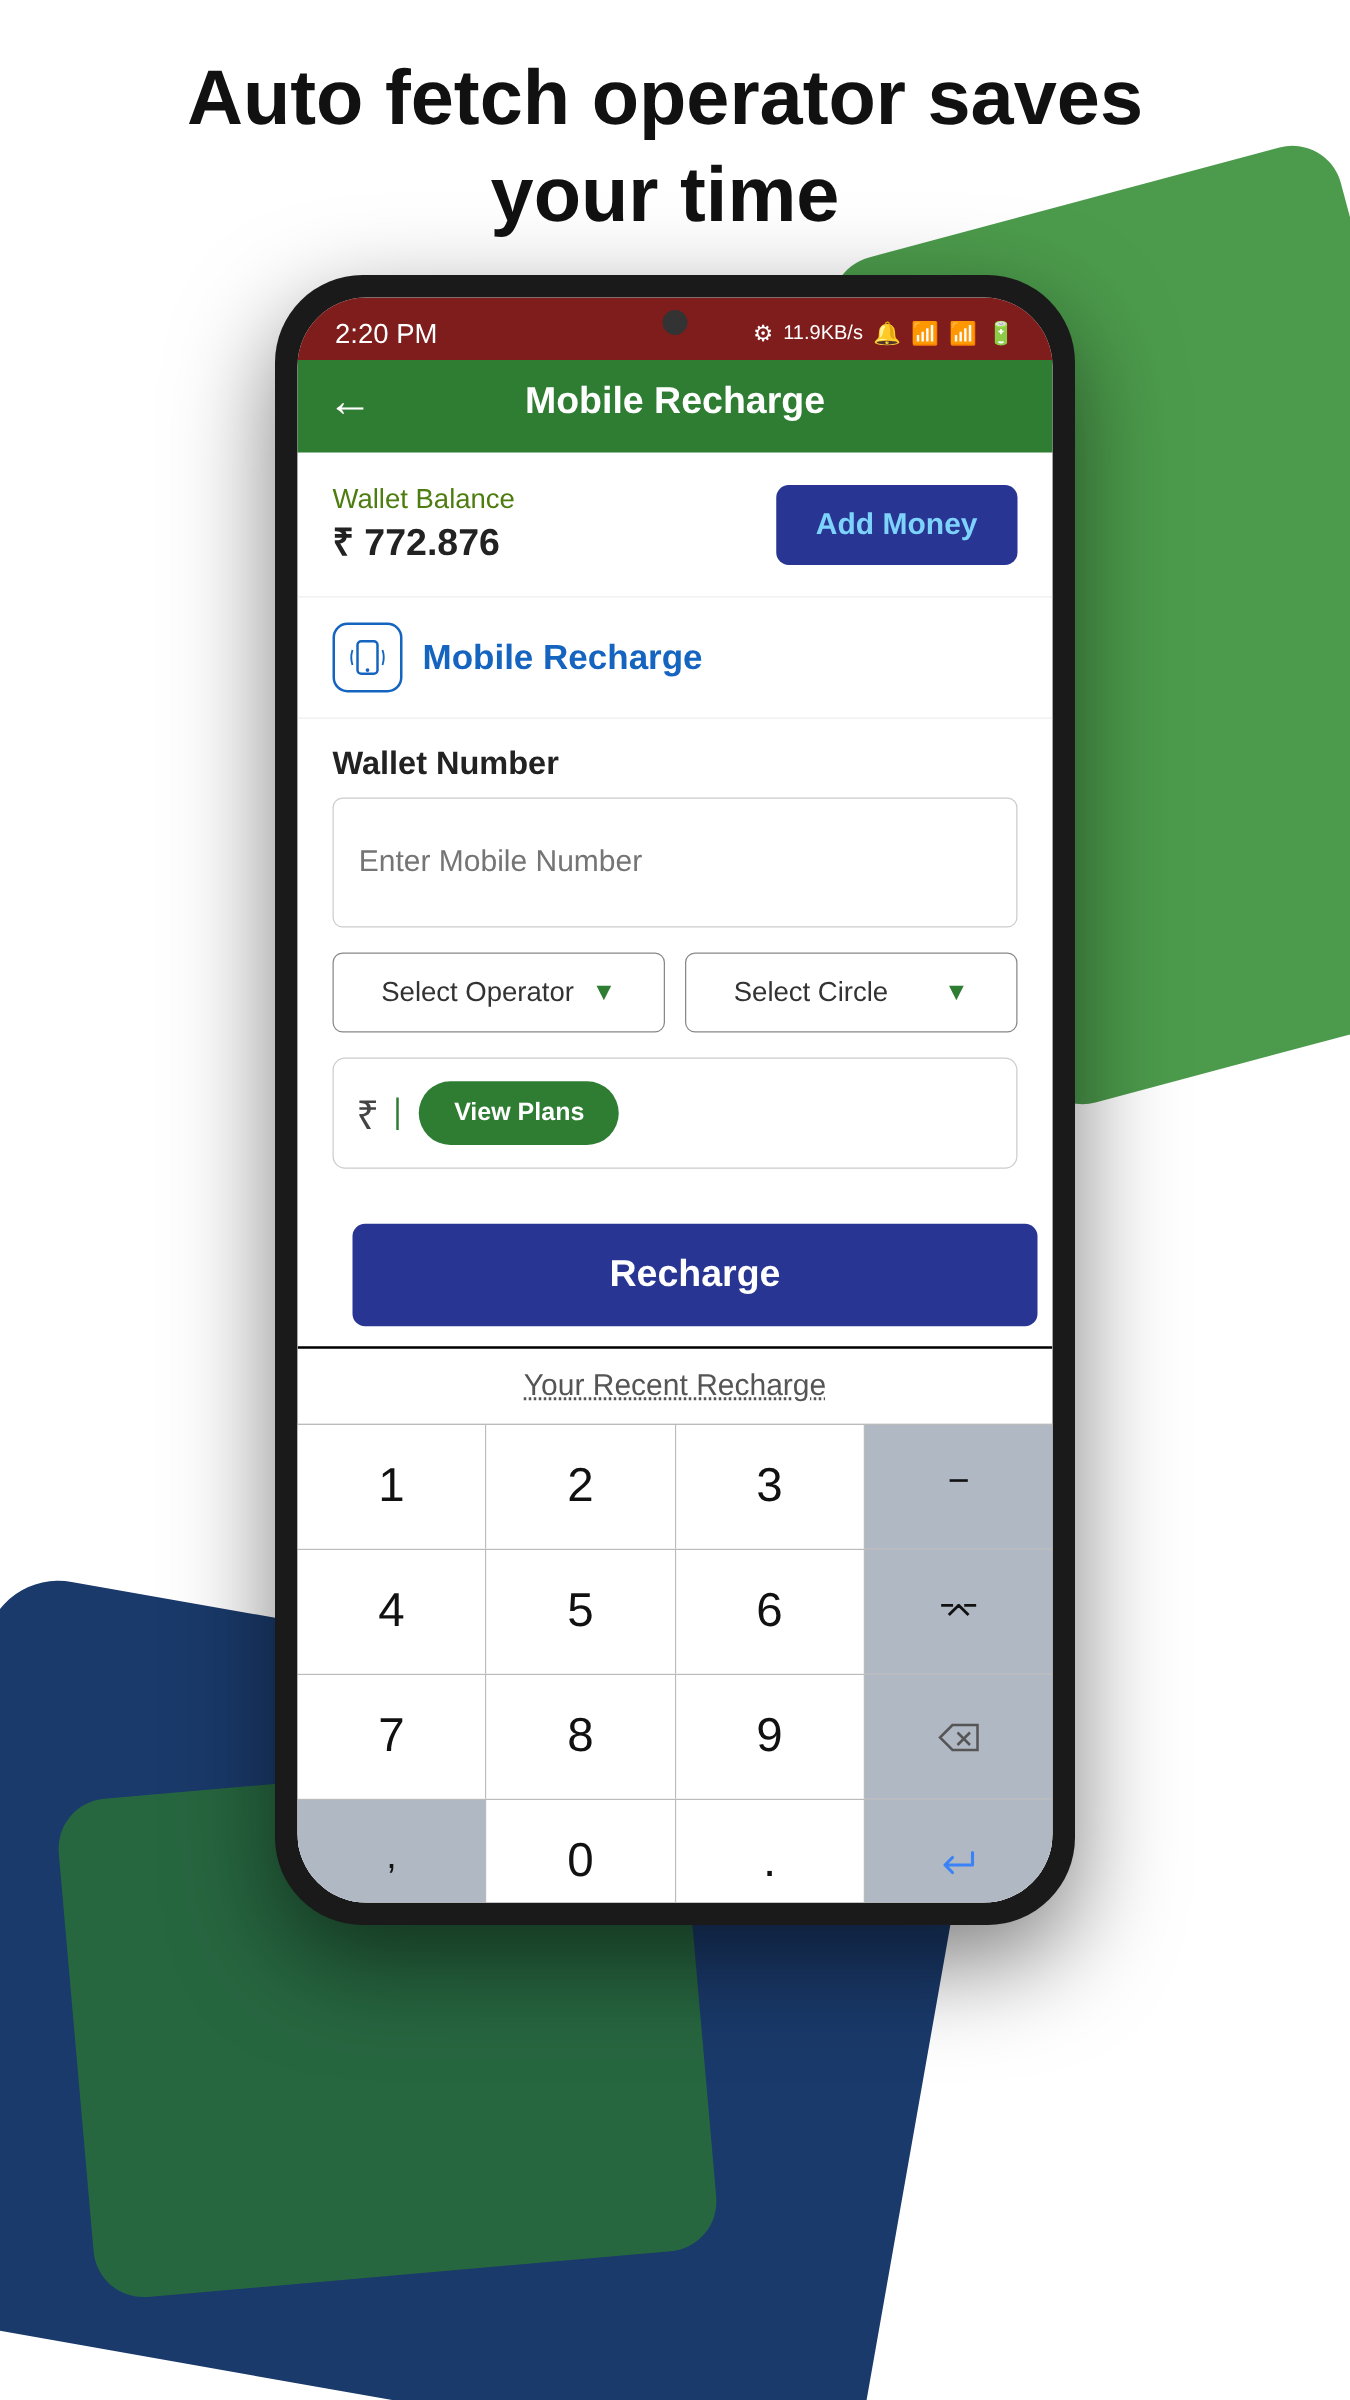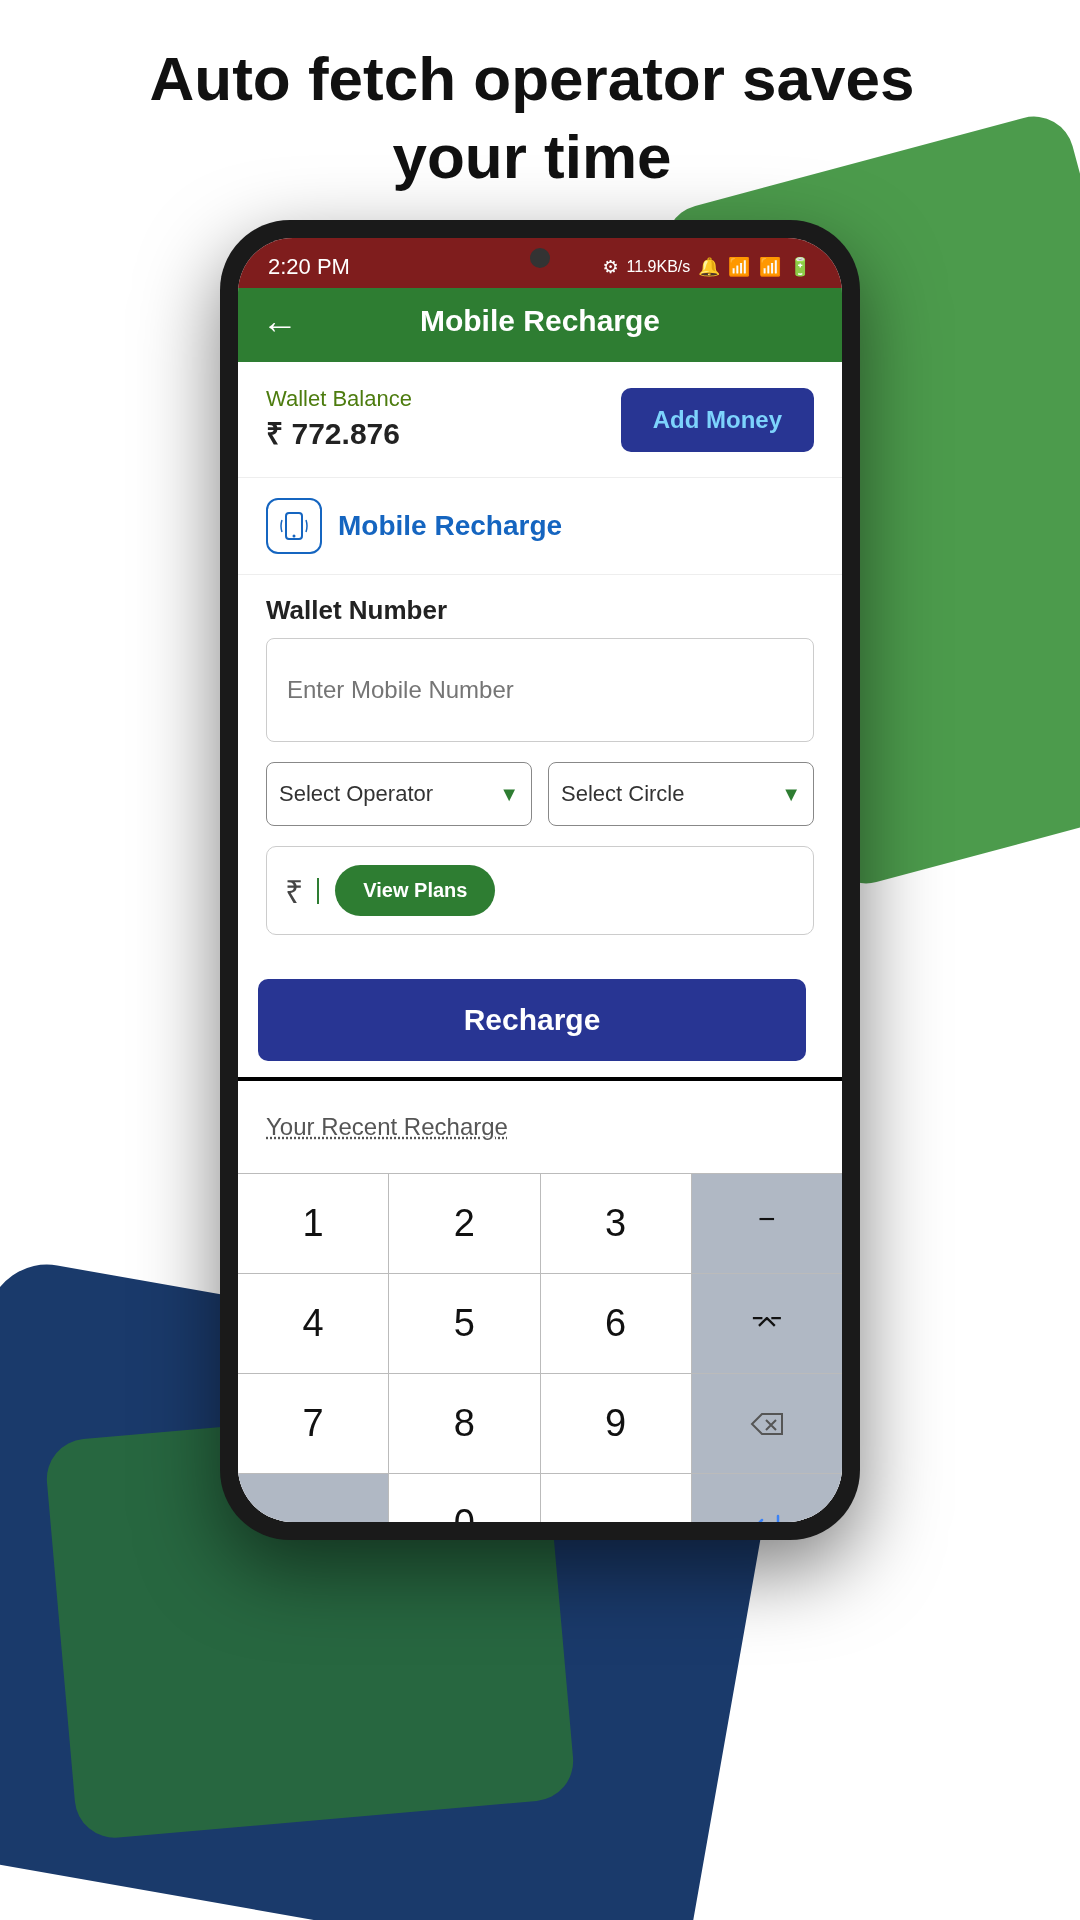--- a/index.html
+++ b/index.html
@@ -236,21 +236,21 @@
     .dropdowns-row {
       display: flex;
       gap: 16px;
       margin-bottom: 20px;
     }
 
     .dropdown-btn {
       flex: 1;
       border: 1.5px solid #888;
       border-radius: 8px;
-      padding: 18px 12px;
+      padding: 18px 38px;
       font-size: 22px;
       color: #333;
       background: white;
       display: flex;
       align-items: center;
       justify-content: space-between;
       cursor: pointer;
     }
 
     .dropdown-arrow {
@@ -300,38 +300,39 @@
       display: inline-block;
       width: 2px;
       height: 26px;
       background: #2e7d32;
       vertical-align: middle;
       margin-right: 2px;
     }
 
     
     .recharge-btn {
-      margin: 4px 20px 16px;
+      margin: 4px 44px 16px;
       background: #283593;
       color: white;
       border: none;
       border-radius: 10px;
       padding: 24px;
       font-size: 30px;
       font-weight: 600;
       width: calc(100% - 56px);
       cursor: pointer;
       flex-shrink: 0;
     }
 
     
     .recent-section {
-      padding: 32px 28px;
-      flex-shrink: 0;
-      border-top: 4px solid #000000;
+      padding: 16px 28px;
+      flex-shrink: 0;
+      border-top: 2px solid #000000;
+      text-align: center;
     }
 
     .recent-title {
       font-size: 24px;
       color: #555;
       text-decoration: underline dotted;
     }
 
     
     .keyboard {

